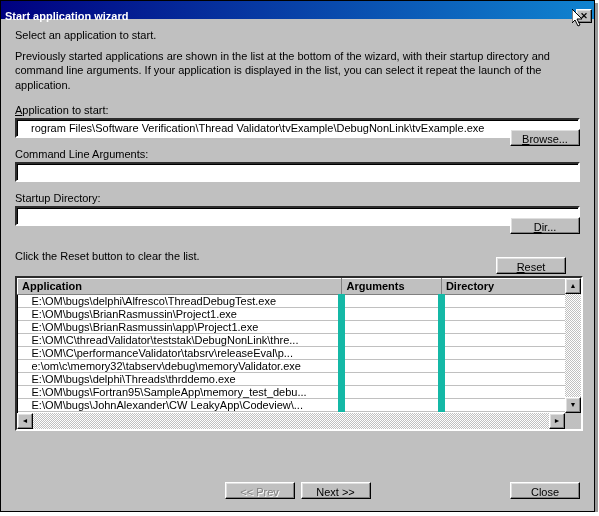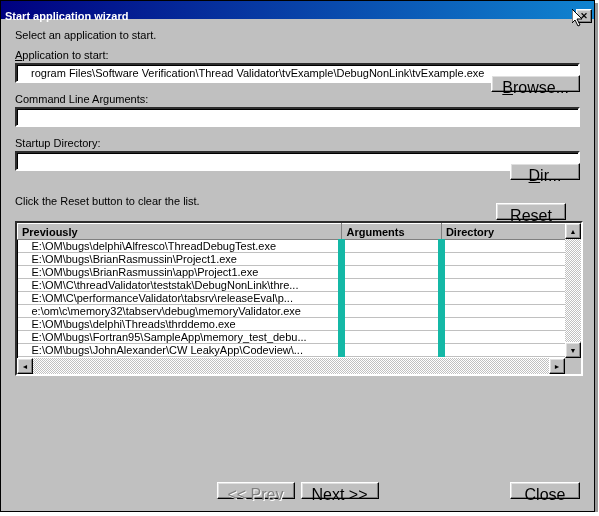--- a/index.html
+++ b/index.html
@@ -89,21 +89,21 @@
     width: 458px;
   }
   .btn {
     background: #c0c0c0;
     border: 1px solid #fff;
     border-right-color: #000;
     border-bottom-color: #000;
     box-shadow: inset -1px -1px 0 #808080, inset 1px 1px 0 #dfdfdf;
     padding: 3px 10px;
     font-family: inherit;
-    font-size: 16px;
+    font-size: 11px;
     min-width: 70px;
     height: 17px;
     cursor: pointer;
     text-align: center;
     margin-top: 20px;
   }
   .btn-right {
     position: absolute;
     right: 14px;
   }
@@ -241,20 +241,21 @@
       <div class="titlebar-btn">✕</div>
     </div>
   </div>
 
   <svg class="cursor-arrow" width="16" height="20" viewBox="0 0 16 20">
     <path d="M0,0 L0,14 L3,11 L6,17 L8,16 L5,10 L10,10 Z" fill="#fff" stroke="#000" stroke-width="1"></path>
   </svg>
 
   <div class="content">
     <div class="intro-text">Select an application to start.</div>
+    <div class="desc-text">Previously started applications are shown in the list at the bottom of the wizard, with their startup directory and command line arguments. If your application is displayed in the list, you can select it repeat the launch of the application.</div>
 
     <div class="field-label underline-first">Application to start:</div>
     <div class="input-row">
       <input class="text-input text-input-full" type="text" value="rogram Files\Software Verification\Thread Validator\tvExample\DebugNonLink\tvExample.exe" style="">
       <button class="btn btn-right" style="top:auto;"><span style="text-decoration:underline;">B</span><span>rowse...</span></button>
     </div>
 
     <div class="field-label" style="margin-top:10px;">Command Line Arguments:</div>
     <div class="input-row">
       <input class="text-input text-input-full" type="text" value="" style="">
@@ -269,21 +270,21 @@
     <div class="reset-row">
       <span>Click the Reset button to clear the list.</span>
       <button class="btn btn-right"><span style="text-decoration:underline;">R</span><span>eset</span></button>
     </div>
 
     <div class="table-container">
       <div class="table-scroll">
         <table>
           <thead>
             <tr>
-              <th style="width:310px;">Previously</th>
+              <th style="width:310px;">Application</th>
               <th style="width:95px;">Arguments</th>
               <th style="width:130px;">Directory</th>
             </tr>
           </thead>
           <tbody id="table-body">
               <tr>
                 <td>E:\OM\bugs\delphi\Alfresco\ThreadDebugTest.exe</td>
                 <td></td>
                 <td></td>
               </tr>

